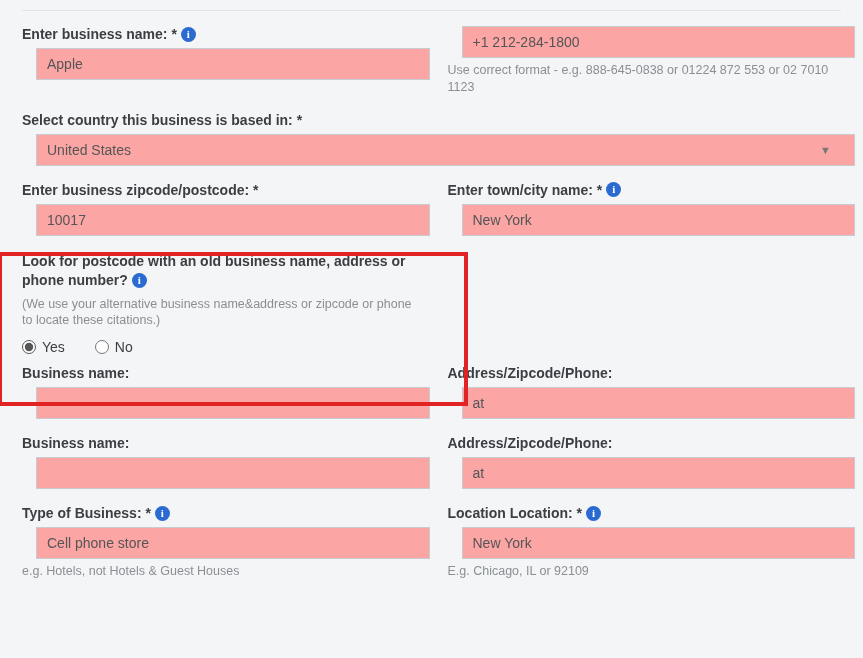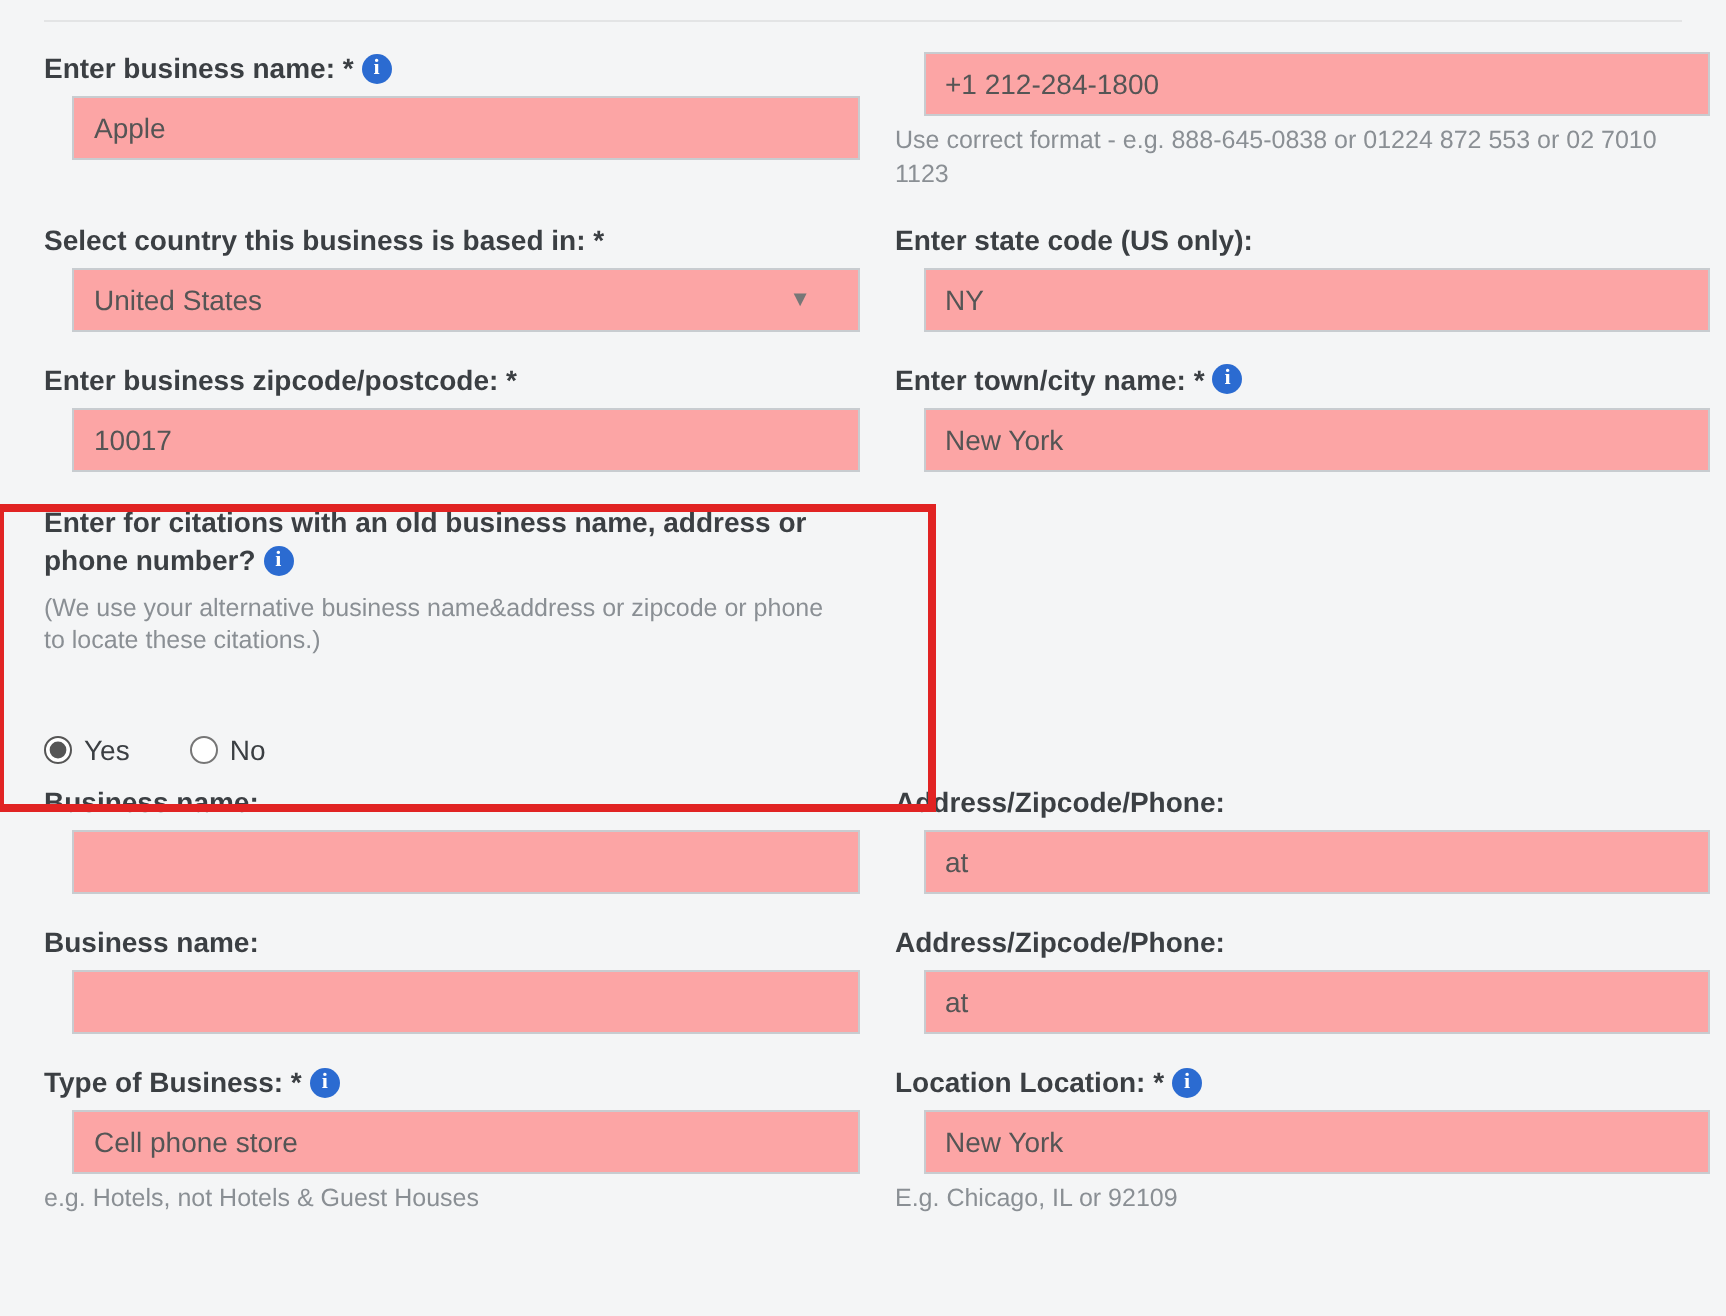--- a/index.html
+++ b/index.html
@@ -100,21 +100,20 @@
     gap: 30px;
     align-items: center;
     margin-top: 10px;
   }
   .radio-item {
     display: flex;
     align-items: center;
     gap: 6px;
     font-size: 14px;
     color: #3b3f43;
-    margin-top: 28px;
   }
   input[type="radio"] {
     width: 14px;
     height: 14px;
     accent-color: #555;
   }
 </style>
 </head>
 <body>
 
@@ -142,26 +141,20 @@
   <div class="row">
     <div class="col">
       <div class="field">
         <div class="label">Select country this business is based in: *</div>
         <div class="select-wrap">
           <input class="input" readonly="" value="United States" style="">
           <span class="select-caret">▼</span>
         </div>
       </div>
     </div>
-    <div class="col">
-      <div class="field">
-        <div class="label">Enter state code (US only):</div>
-        <input class="input" value="NY" style="">
-      </div>
-    </div>
   </div>
 
   <div class="row">
     <div class="col">
       <div class="field">
         <div class="label">Enter business zipcode/postcode: *</div>
         <input class="input" value="10017" style="">
       </div>
     </div>
     <div class="col">
@@ -172,21 +165,21 @@
         </div>
         <input class="input" value="New York" style="">
       </div>
     </div>
   </div>
 
   <div class="row">
     <div class="col">
       <div class="field" style="margin-bottom:10px;">
         <div class="label" style="display:block; line-height:1.35;">
-          <span>Enter for citations with an old business name, address or phone number?</span>
+          <span>Look for postcode with an old business name, address or phone number?</span>
           <span class="info-icon" style="vertical-align:middle;">i</span>
         </div>
         <div class="hint">(We use your alternative business name&amp;address or zipcode or phone to locate these citations.)</div>
         <div class="radio-row">
           <label class="radio-item">
             <input type="radio" name="cit" checked="" style="">
             <span>Yes</span>
           </label>
           <label class="radio-item">
             <input type="radio" name="cit" style="">

